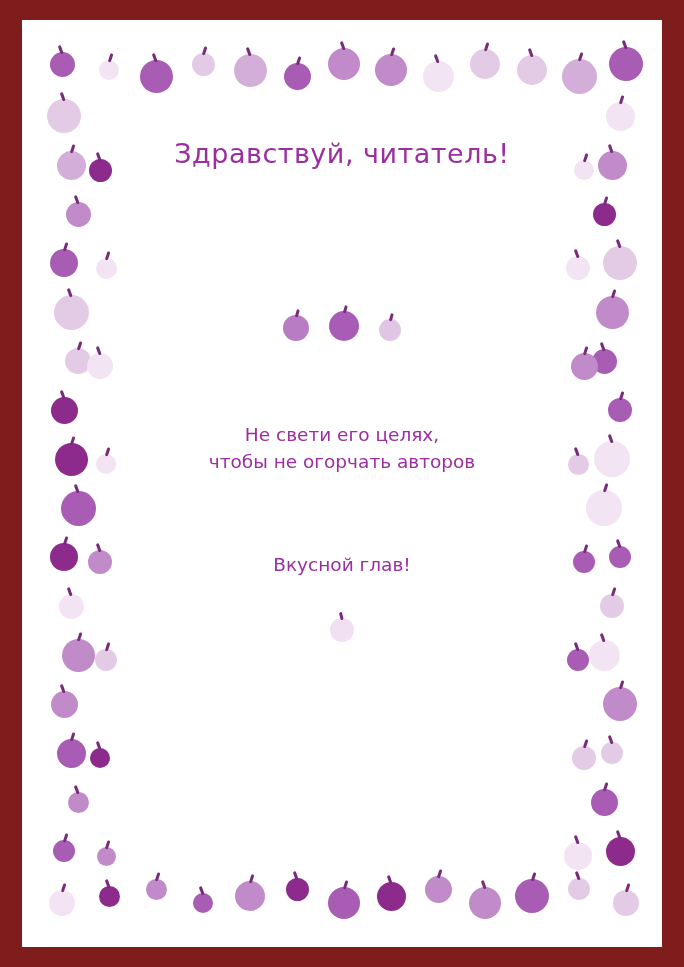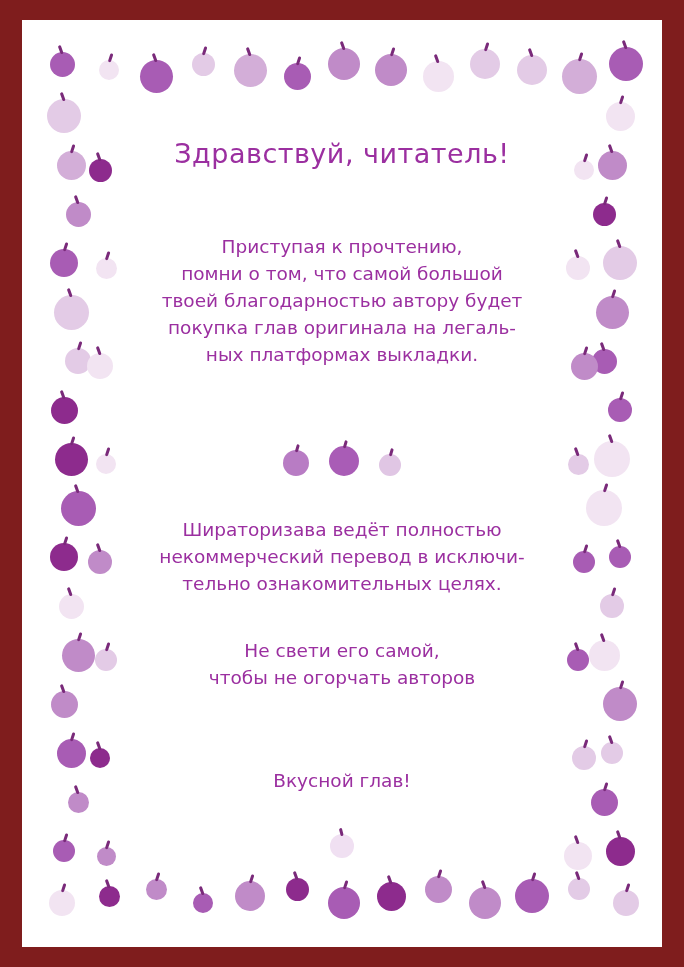--- a/index.html
+++ b/index.html
@@ -363,49 +363,41 @@
           <span class="stem"></span>
         </div>
         <div class="plum alt" style="width: 28px; height: 28px; left: 542px; top: 822px; background: rgb(242, 228, 242);">
           <span class="stem"></span>
         </div>
       </div>
 
     <div id="content">
       <h1 class="title">Здравствуй, читатель!</h1>
 
-      <p class="para">Приступая к прочтению,
-помни о том, что самой большой
-твоей благодарностью автору будет
-покупка глав оригинала на легаль-
-ных платформах выкладки.</p>
 
       <div class="gap-1"></div>
 
       <div class="divider">
         <span class="d-plum" style="width:26px;height:26px;background:#b87cc4;">
             <span class="stem"></span>
           </span>
         <span class="d-plum" style="width:30px;height:30px;background:#a95cb6;">
             <span class="stem"></span>
           </span>
         <span class="d-plum" style="width:22px;height:22px;background:#e0c6e4;">
             <span class="stem"></span>
           </span>
       </div>
 
       <div class="gap-3"></div>
 
-      <p class="para">Шираторизава ведёт полностью
-некоммерческий перевод в исключи-
-тельно ознакомительных целях.</p>
 
       <div class="gap-3"></div>
 
-      <p class="para">Не свети его самой,
+      <p class="para">Не свети его целях,
 чтобы не огорчать авторов</p>
 
       <div class="gap-2"></div>
 
       <p class="para">Вкусной глав!</p>
 
       <div class="single-plum">
         <span class="d-plum" style="width:24px;height:24px;background:#f0e0f2;">
             <span class="stem"></span>
           </span>

